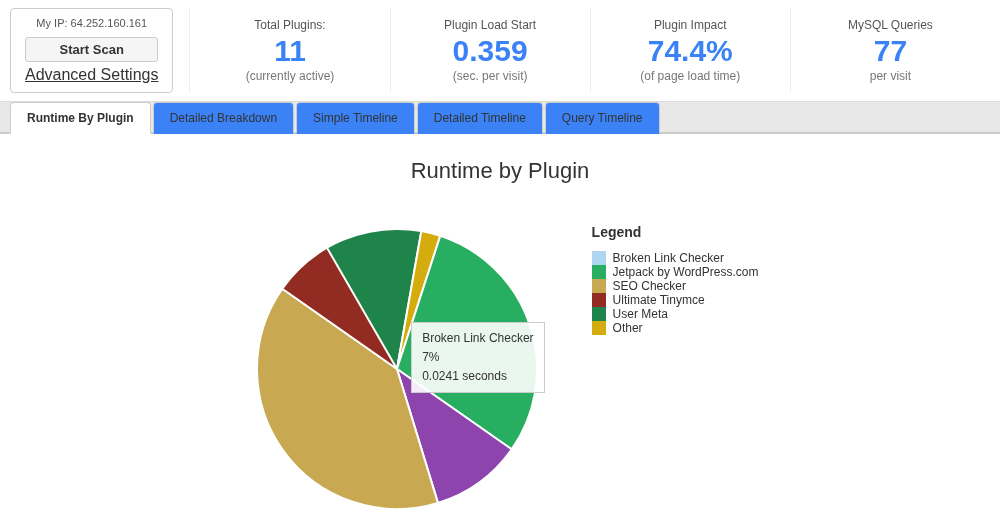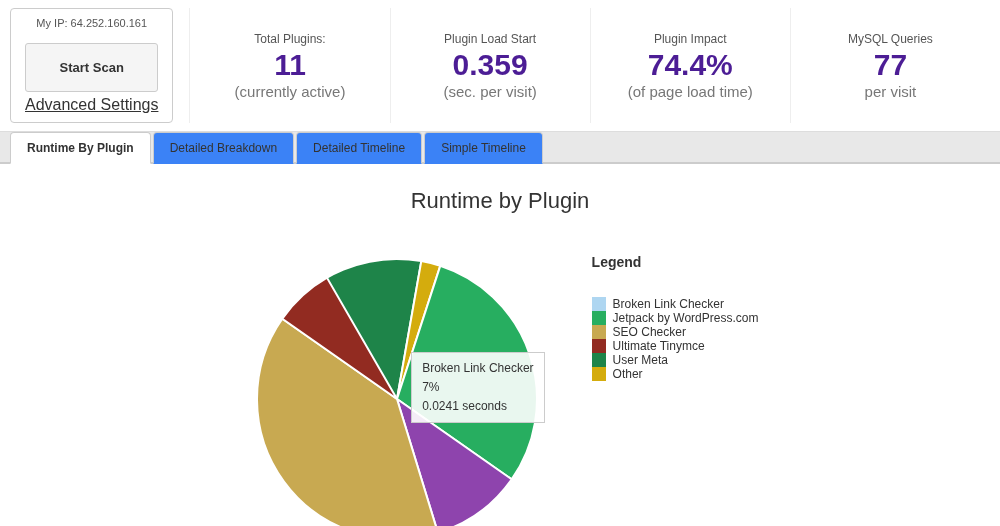--- a/index.html
+++ b/index.html
@@ -18,28 +18,28 @@
       border: 1px solid #ccc;
       border-radius: 4px;
       padding: 8px 14px;
       text-align: center;
       min-width: 160px;
       margin-right: 16px;
     }
     .my-ip-box .ip-label {
       font-size: 11px;
       color: #555;
-      margin-bottom: 14px;
+      margin-bottom: 8px;
     }
     .my-ip-box .start-scan-btn {
       display: block;
       background: #f5f5f5;
       border: 1px solid #ccc;
       border-radius: 3px;
-      padding: 16px 14px;
+      padding: 4px 14px;
       cursor: pointer;
       font-size: 13px;
       font-weight: bold;
       color: #333;
       margin-bottom: 4px;
       width: 100%;
     }
     .my-ip-box .advanced-settings-link {
       font-size: 16px;
       color: #333;
@@ -60,25 +60,25 @@
       text-align: left;
     }
     .stat-card .stat-label {
       font-size: 12px;
       color: #555;
       margin-bottom: 2px;
     }
     .stat-card .stat-value {
       font-size: 30px;
       font-weight: bold;
-      color: #4c1d95;
+      color: #3b82f6;
       line-height: 1.1;
     }
     .stat-card .stat-sub {
-      font-size: 15px;
+      font-size: 12px;
       color: #777;
       margin-top: 2px;
     }
 
     .tabs-bar {
       display: flex;
       background: #e8e8e8;
       border-bottom: 2px solid #ccc;
       padding: 0 10px;
       gap: 2px;
@@ -138,21 +138,21 @@
       padding: 6px 10px;
       font-size: 12px;
       color: #333;
       pointer-events: none;
       line-height: 1.6;
     }
 
     .legend-box {
       display: flex;
       flex-direction: column;
-      gap: 23px;
+      gap: 7px;
       margin-top: 20px;
     }
     .legend-title {
       font-weight: bold;
       font-size: 14px;
       margin-bottom: 4px;
     }
     .legend-item {
       display: flex;
       align-items: center;
@@ -198,22 +198,23 @@
     <div class="stat-label">MySQL Queries</div>
     <div class="stat-value">77</div>
     <div class="stat-sub">per visit</div>
   </div>
     </div>
 </div>
 
 <div class="tabs-bar" id="tabs-container">
 <div class="tab-item active">Runtime By Plugin</div>
     <div class="tab-item">Detailed Breakdown</div>
+    <div class="tab-item">Simple Timeline</div>
     <div class="tab-item">Detailed Timeline</div>
-    <div class="tab-item">Simple Timeline</div>
+    <div class="tab-item">Query Timeline</div>
   </div>
 
 <div class="main-content">
   <div class="chart-title">Runtime by Plugin</div>
   <div class="chart-area">
     <div class="pie-wrapper">
       <svg width="320" height="310" viewBox="0 0 320 310">
       <path d="M 155 165 L 15 164.99999999999997 A 140 140 0 0 1 40.318713799541186 84.6992989108535 Z" fill="#aed6f1" stroke="#fff" stroke-width="2"></path>
           <path d="M 155 165 L 40.318713799541186 84.6992989108535 A 140 140 0 0 1 179.31074487337025 27.126914578290865 Z" fill="#1e8449" stroke="#fff" stroke-width="2"></path>
           <path d="M 155 165 L 179.31074487337025 27.126914578290865 A 140 140 0 0 1 198.26237921249265 31.85208771867852 Z" fill="#d4ac0d" stroke="#fff" stroke-width="2"></path>

